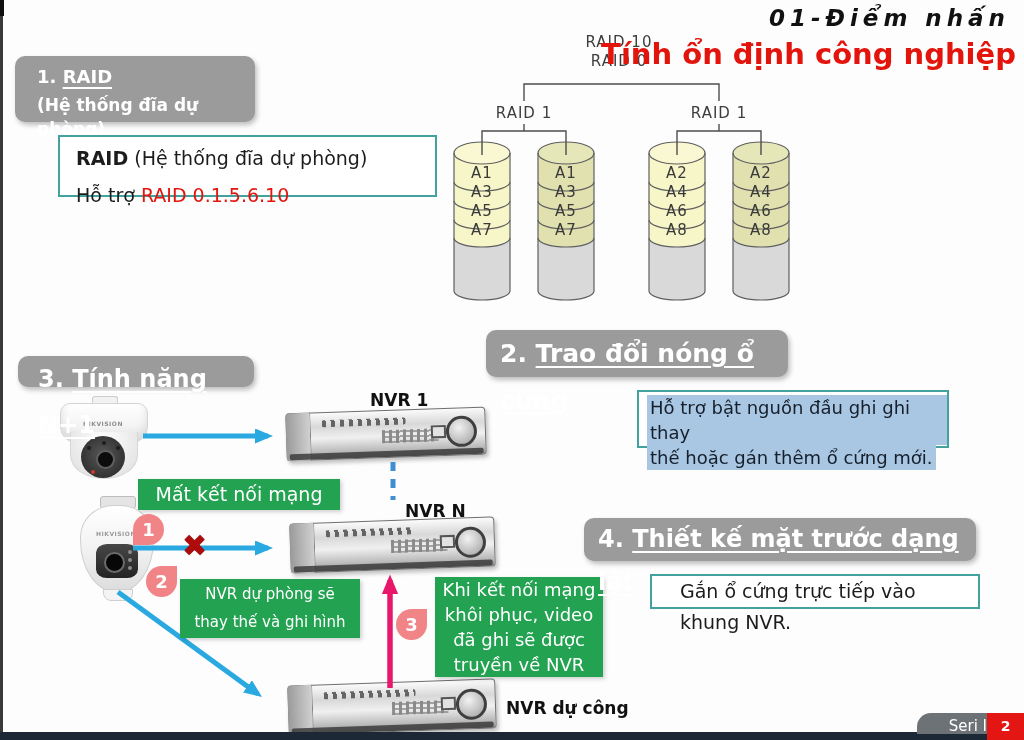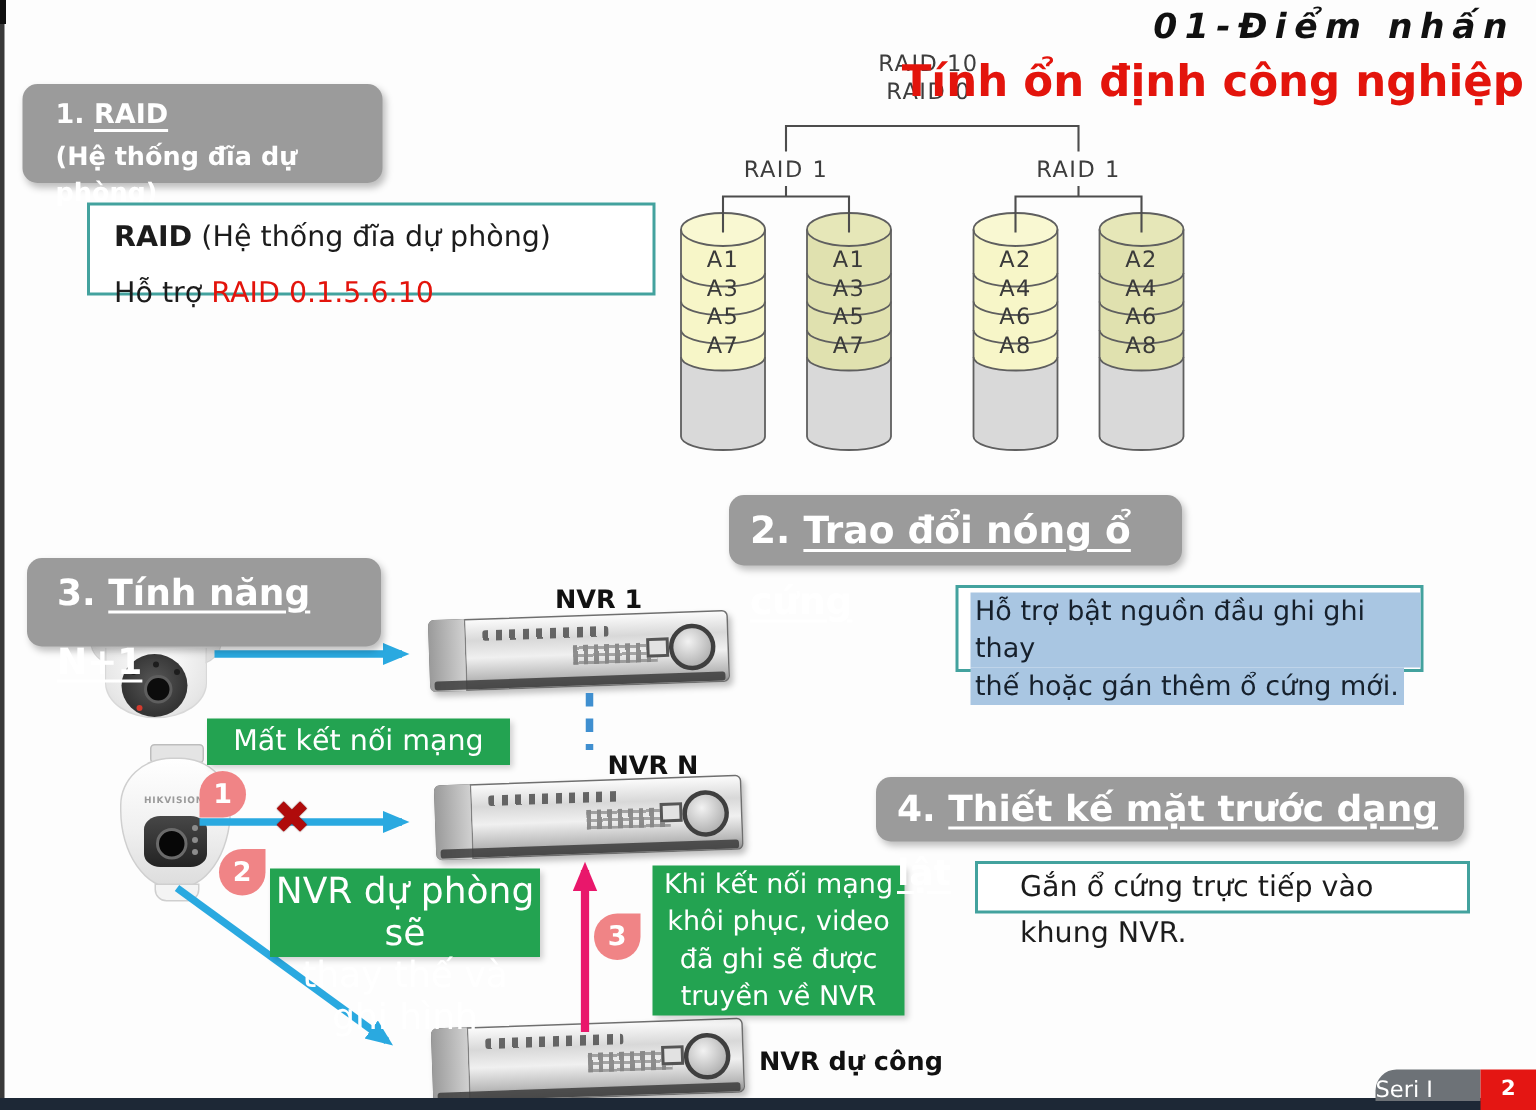--- a/index.html
+++ b/index.html
@@ -40,38 +40,38 @@
             font-family:"DejaVu Sans","Liberation Sans",sans-serif;}
 
   
   .gray-box{position:absolute;background:var(--gray-box,#9b9b9b);color:#fff;font-weight:700;
             border-radius:10px;box-shadow:2px 3px 5px rgba(0,0,0,.25);z-index:10;}
   .gray-box .u{text-decoration:underline;text-decoration-thickness:2px;text-underline-offset:4px;}
   .box1{left:15px;top:56px;width:240px;height:66px;padding:4px 0 0 22px;box-sizing:border-box;}
   .box1 .line1{font-size:18px;line-height:33px;}
   .box1 .line2{font-size:17px;line-height:24px;}
   .box2{left:486px;top:330px;width:302px;height:47px;font-size:25px;line-height:47px;padding-left:14px;box-sizing:border-box;}
-  .box3{left:18px;top:356px;width:236px;height:59px;font-size:24px;line-height:46px;padding-left:20px;box-sizing:border-box;margin-top:16px;}
+  .box3{left:18px;top:356px;width:236px;height:31px;font-size:24px;line-height:46px;padding-left:20px;box-sizing:border-box;}
   .box4{left:584px;top:518px;width:392px;height:43px;font-size:24px;line-height:43px;padding-left:14px;box-sizing:border-box;}
 
   
   .teal-box{position:absolute;background:#fff;border:2px solid var(--teal-border,#43a29e);z-index:10;box-sizing:border-box;}
   .info1{left:58px;top:135px;width:379px;height:62px;padding:10px 0 0 16px;font-size:19px;color:#1c1c1c;}
   .info1 .row2{margin-top:15px;}
   .info1 .term{font-weight:700;}
   .info1 .red{color:var(--accent-red,#e3140c);}
   .info2{left:637px;top:390px;width:312px;height:58px;padding:3px 0 0 8px;font-size:18px;}
   .info2 .hl{background:var(--highlight-blue,#a9c6e2);color:#16202c;line-height:25px;padding:0 3px;display:inline-block;}
   .info4{left:650px;top:574px;width:330px;height:35px;font-size:19px;line-height:31px;padding-left:28px;color:#1c1c1c;}
 
   
   .green-box{position:absolute;background:var(--green,#23a351);color:#fff;text-align:center;z-index:9;
              box-shadow:2px 2px 4px rgba(0,0,0,.18);}
   .green1{left:138px;top:479px;width:202px;height:31px;font-size:19px;line-height:31px;}
-  .green2{left:180px;top:579px;width:180px;height:58px;font-size:24px;line-height:28px;padding-top:1px;}
+  .green2{left:180px;top:579px;width:180px;height:58px;font-size:15px;line-height:28px;padding-top:1px;}
   .green3{left:435px;top:577px;width:168px;height:100px;font-size:18px;line-height:25px;}
 
   
   .badge{position:absolute;width:31px;height:31px;background:var(--badge-pink,#f08486);color:#fff;
          font-size:18px;font-weight:700;text-align:center;line-height:31px;z-index:11;}
   .badge.bl{border-radius:50% 50% 50% 0;}
   .badge.tr{border-radius:50% 0 50% 50%;}
   .b1{left:133px;top:514px;}
   .b2{left:146px;top:566px;}
   .b3{left:396px;top:609px;}
@@ -124,21 +124,21 @@
   .ptz-cam .window{position:absolute;left:24px;top:48px;width:42px;height:34px;border-radius:26%;
       background:linear-gradient(180deg,#474747,#232323);}
   .ptz-cam .lens{position:absolute;left:32px;top:56px;width:17px;height:17px;border-radius:50%;background:#070707;border:2px solid #6a6a6a;}
   .ptz-cam .irdot{position:absolute;width:4px;height:4px;border-radius:50%;background:#8c8c8c;}
   .ptz-cam .d1{left:56px;top:54px;} .ptz-cam .d2{left:56px;top:62px;} .ptz-cam .d3{left:56px;top:70px;}
   .ptz-cam .cap{position:absolute;left:31px;top:93px;width:28px;height:10px;background:#f4f4f4;border:1px solid #cfcfcf;border-radius:0 0 8px 8px;}
 
   
   .footer-bar{position:absolute;left:0;bottom:0;width:1024px;height:8px;background:var(--footer-navy,#1d2836);z-index:15;}
   .seri-pill{position:absolute;left:917px;top:713px;width:70px;height:21px;background:var(--seri-gray,#6d7277);
-      border-radius:14px 0 0 0;color:#fff;font-size:15px;text-align:left;line-height:27px;z-index:16;}
+      border-radius:14px 0 0 0;color:#fff;font-size:15px;text-align:right;line-height:27px;z-index:16;}
   .page-num{position:absolute;left:987px;top:713px;width:37px;height:27px;background:var(--seri-red,#e41613);
       color:#fff;font-size:14px;font-weight:700;text-align:center;line-height:27px;z-index:16;}
 </style>
 </head>
 <body>
 
 <div id="canvas">
 
   <svg class="overlay" width="1024" height="740" viewBox="0 0 1024 740">
     <defs>

